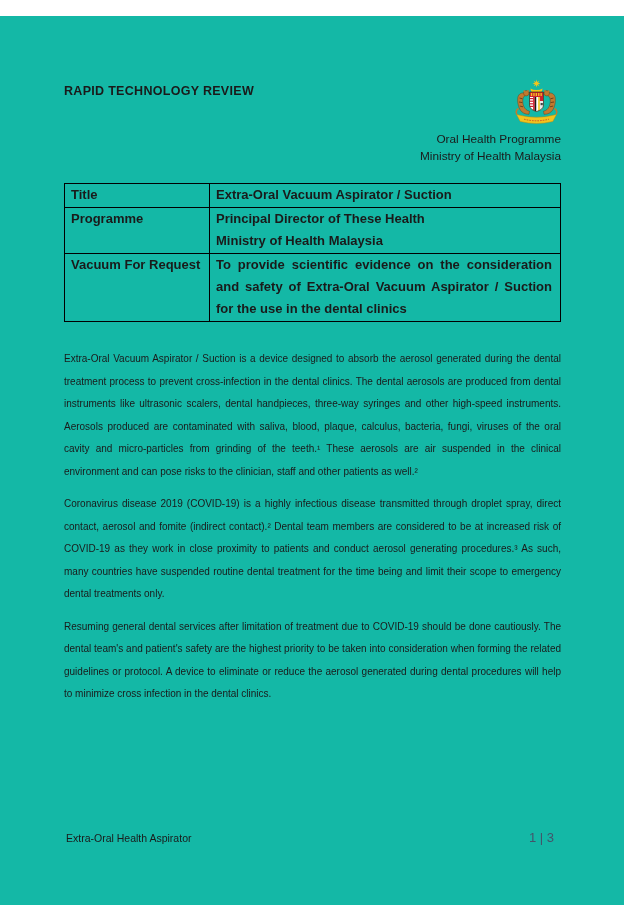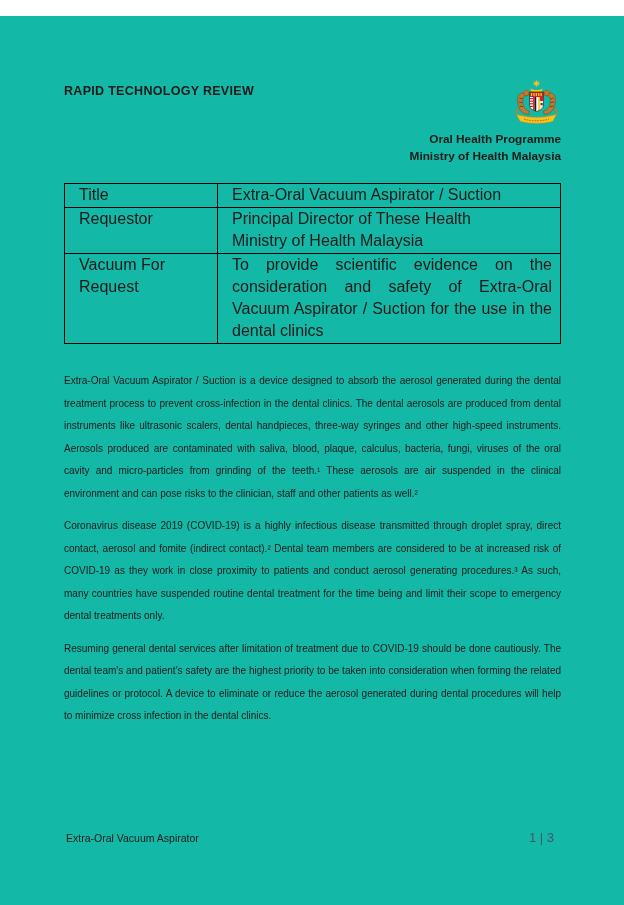--- a/index.html
+++ b/index.html
@@ -27,38 +27,38 @@
     font-size: 12.5px;
     letter-spacing: 0.3px;
     margin-top: 4px;
     white-space: nowrap;
   }
   .logo { width: 57px; height: 48px; margin-top: -2px; margin-right: -4px; }
   .logo svg { display: block; }
 
   .org-block {
     text-align: right;
-    font-weight: bold;
+    font-weight: normal;
     font-size: 11.8px;
     line-height: 17px;
     margin-top: 3px;
   }
 
   table.info-table {
     border-collapse: collapse;
     width: 100%;
     margin-top: 18px;
     table-layout: fixed;
   }
   table.info-table td {
     border: 1.7px solid #000000;
-    font-weight: normal;
-    font-size: 16px;
+    font-weight: bold;
+    font-size: 13px;
     line-height: 22px;
-    padding: 0 8px 1px 14px;
+    padding: 0 8px 1px 6px;
     vertical-align: top;
   }
   td.label-col { width: 130px; }
   td.justify-cell div { text-align: justify; }
 
   .section-heading {
     margin-top: 32px;
     font-weight: bold;
     font-size: 12.5px;
     line-height: 16px;
@@ -151,21 +151,21 @@
 
     <table class="info-table">
       <tbody>
         <tr>
           <td class="label-col">Title</td>
           <td>
             <div>Extra-Oral Vacuum Aspirator / Suction</div>
           </td>
         </tr>
         <tr>
-          <td class="label-col">Requestor</td>
+          <td class="label-col">Programme</td>
           <td>
             <div>Principal Director of These Health</div>
             <div>Ministry of Health Malaysia</div>
           </td>
         </tr>
         <tr>
           <td class="label-col">Vacuum For Request</td>
           <td class="justify-cell">
             <div>To provide scientific evidence on the consideration and safety of Extra-Oral Vacuum Aspirator / Suction for the use in the dental clinics</div>
           </td>
@@ -173,16 +173,16 @@
       </tbody>
     </table>
 
 
     <p class="body-para first">Extra-Oral Vacuum Aspirator / Suction is a device designed to absorb the aerosol generated during the dental treatment process to prevent cross-infection in the dental clinics. The dental aerosols are produced from dental instruments like ultrasonic scalers, dental handpieces, three-way syringes and other high-speed instruments. Aerosols produced are contaminated with saliva, blood, plaque, calculus, bacteria, fungi, viruses of the oral cavity and micro-particles from grinding of the teeth.¹ These aerosols are air suspended in the clinical environment and can pose risks to the clinician, staff and other patients as well.²</p>
     <p class="body-para">Coronavirus disease 2019 (COVID-19) is a highly infectious disease transmitted through droplet spray, direct contact, aerosol and fomite (indirect contact).² Dental team members are considered to be at increased risk of COVID-19 as they work in close proximity to patients and conduct aerosol generating procedures.³ As such, many countries have suspended routine dental treatment for the time being and limit their scope to emergency dental treatments only.</p>
     <p class="body-para">Resuming general dental services after limitation of treatment due to COVID-19 should be done cautiously. The dental team's and patient's safety are the highest priority to be taken into consideration when forming the related guidelines or protocol. A device to eliminate or reduce the aerosol generated during dental procedures will help to minimize cross infection in the dental clinics.</p>
   </div>
 
   <div class="footer">
-    <div class="footer-title">Extra-Oral Vacuum Aspirator</div>
+    <div class="footer-title">Extra-Oral Health Aspirator</div>
     <div class="page-num">1 | 3</div>
   </div>
 </div>
 
 </body></html>

